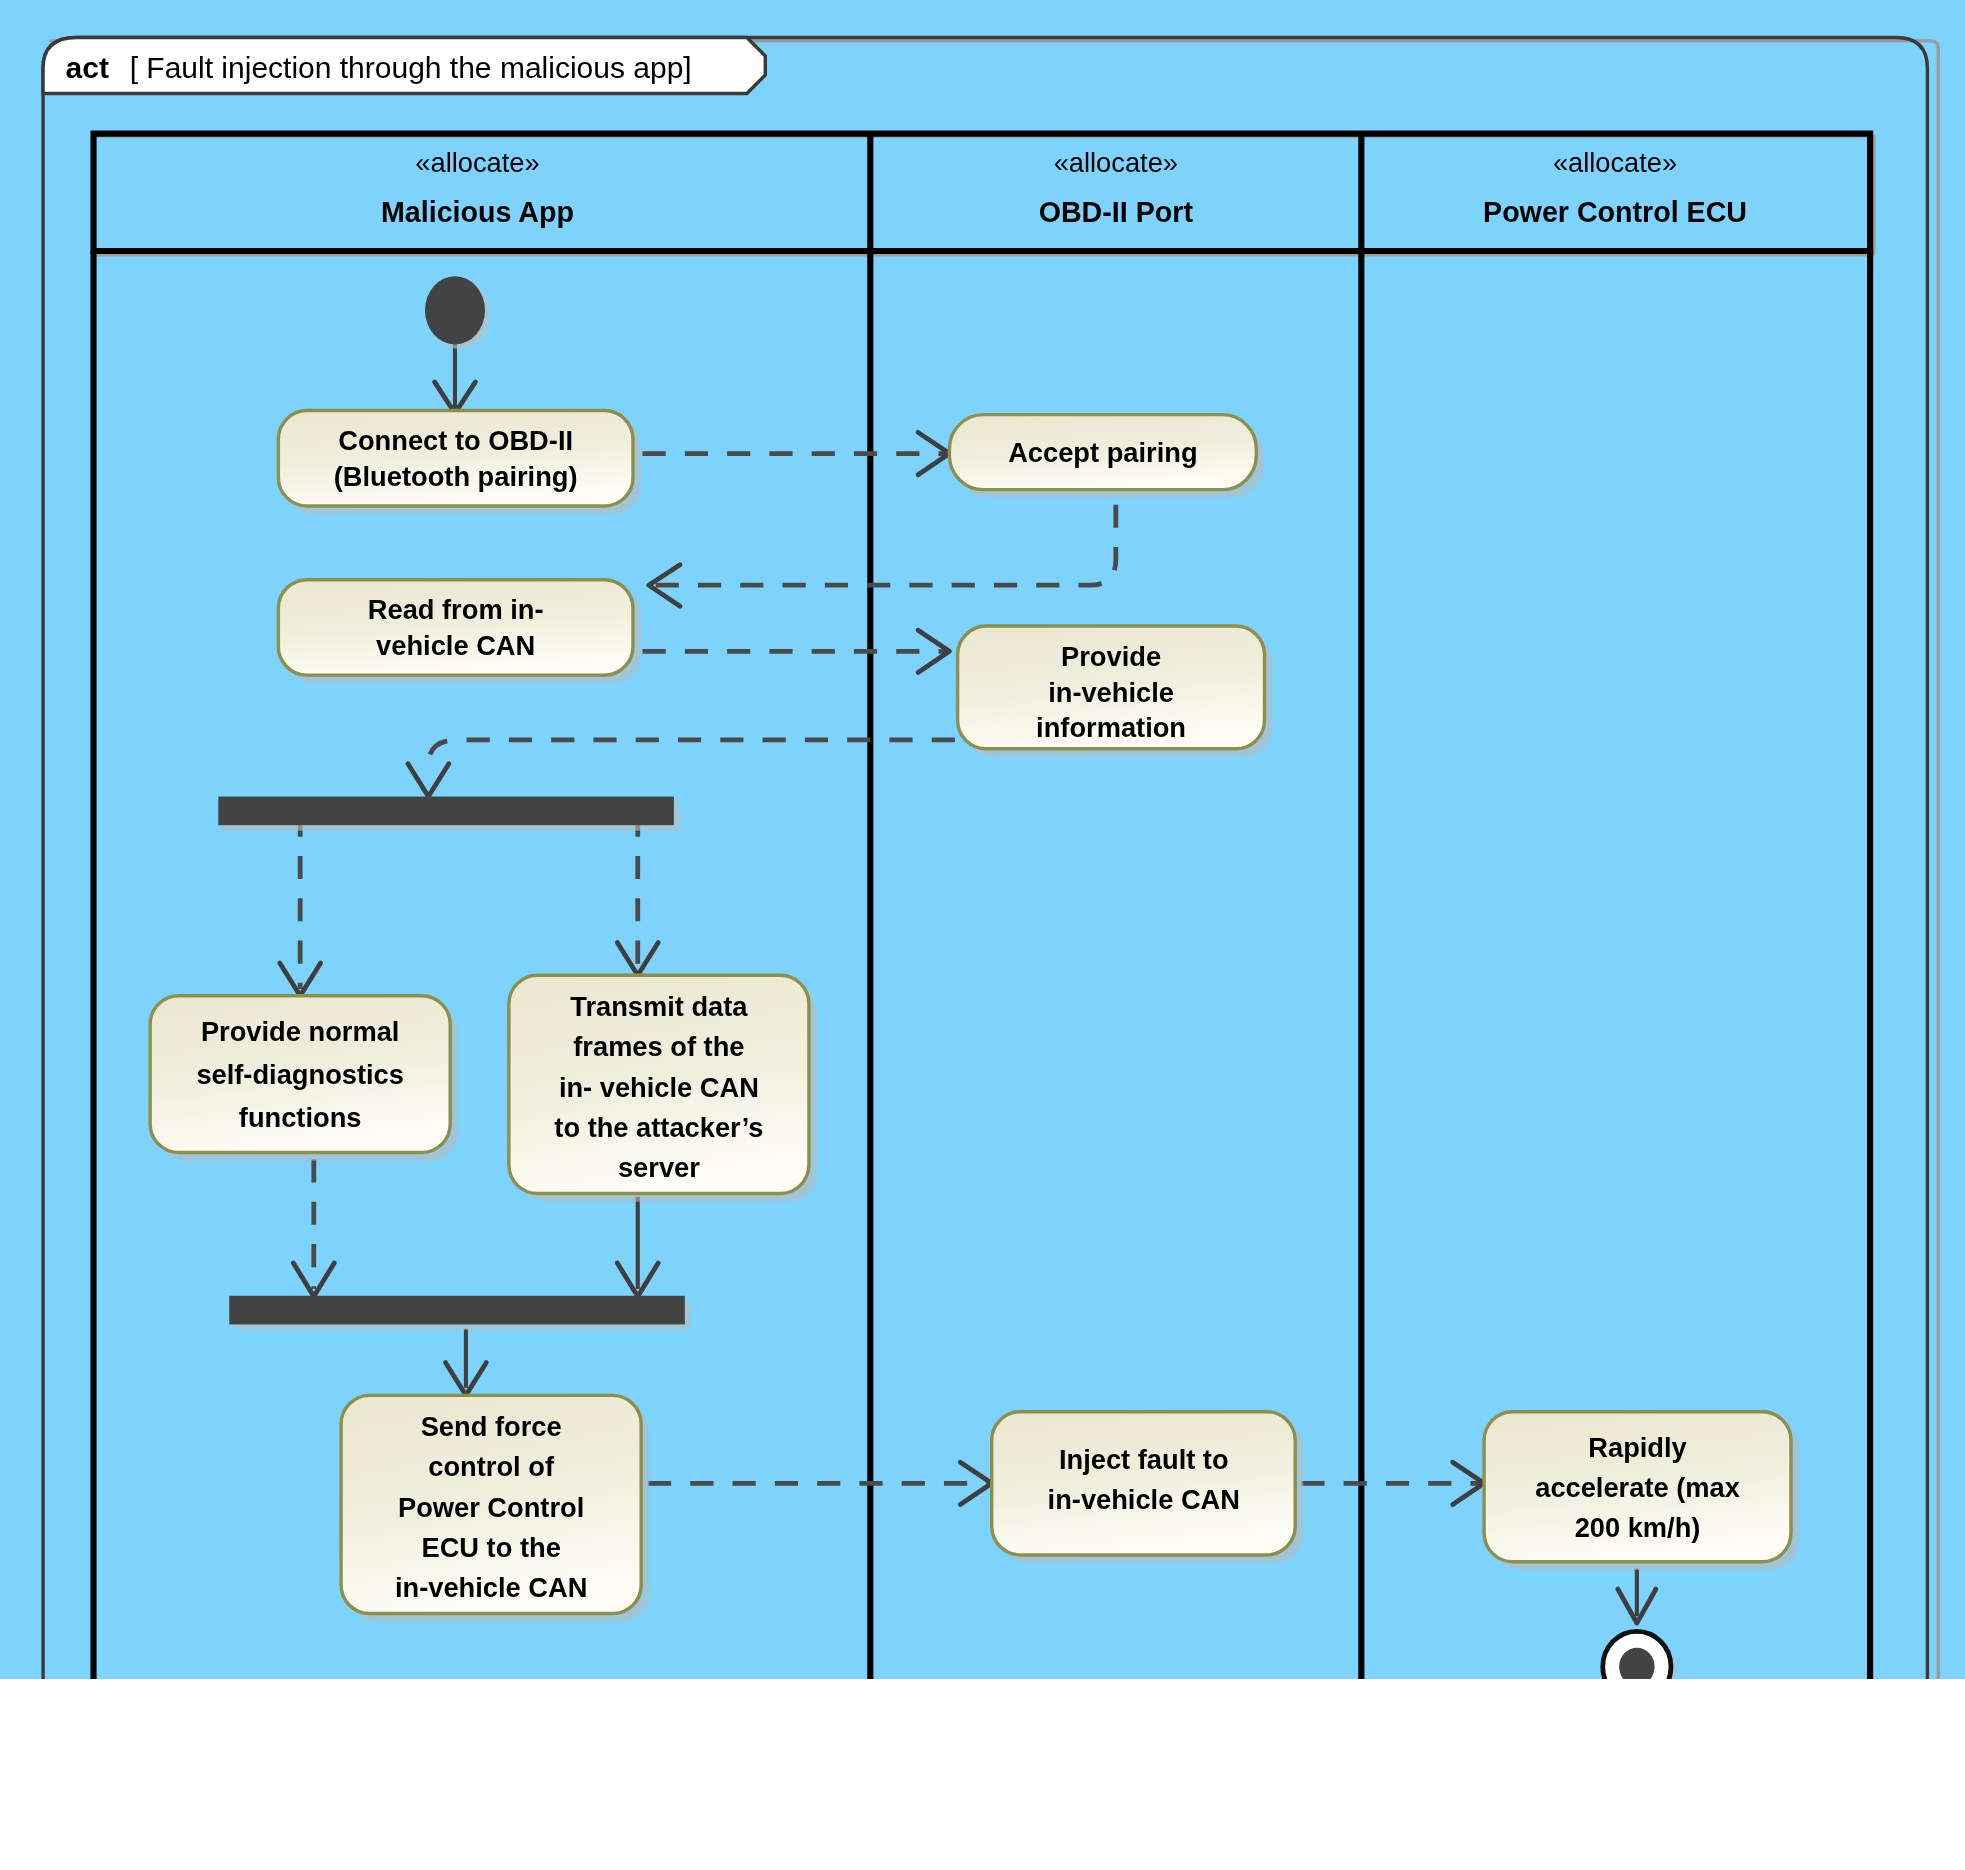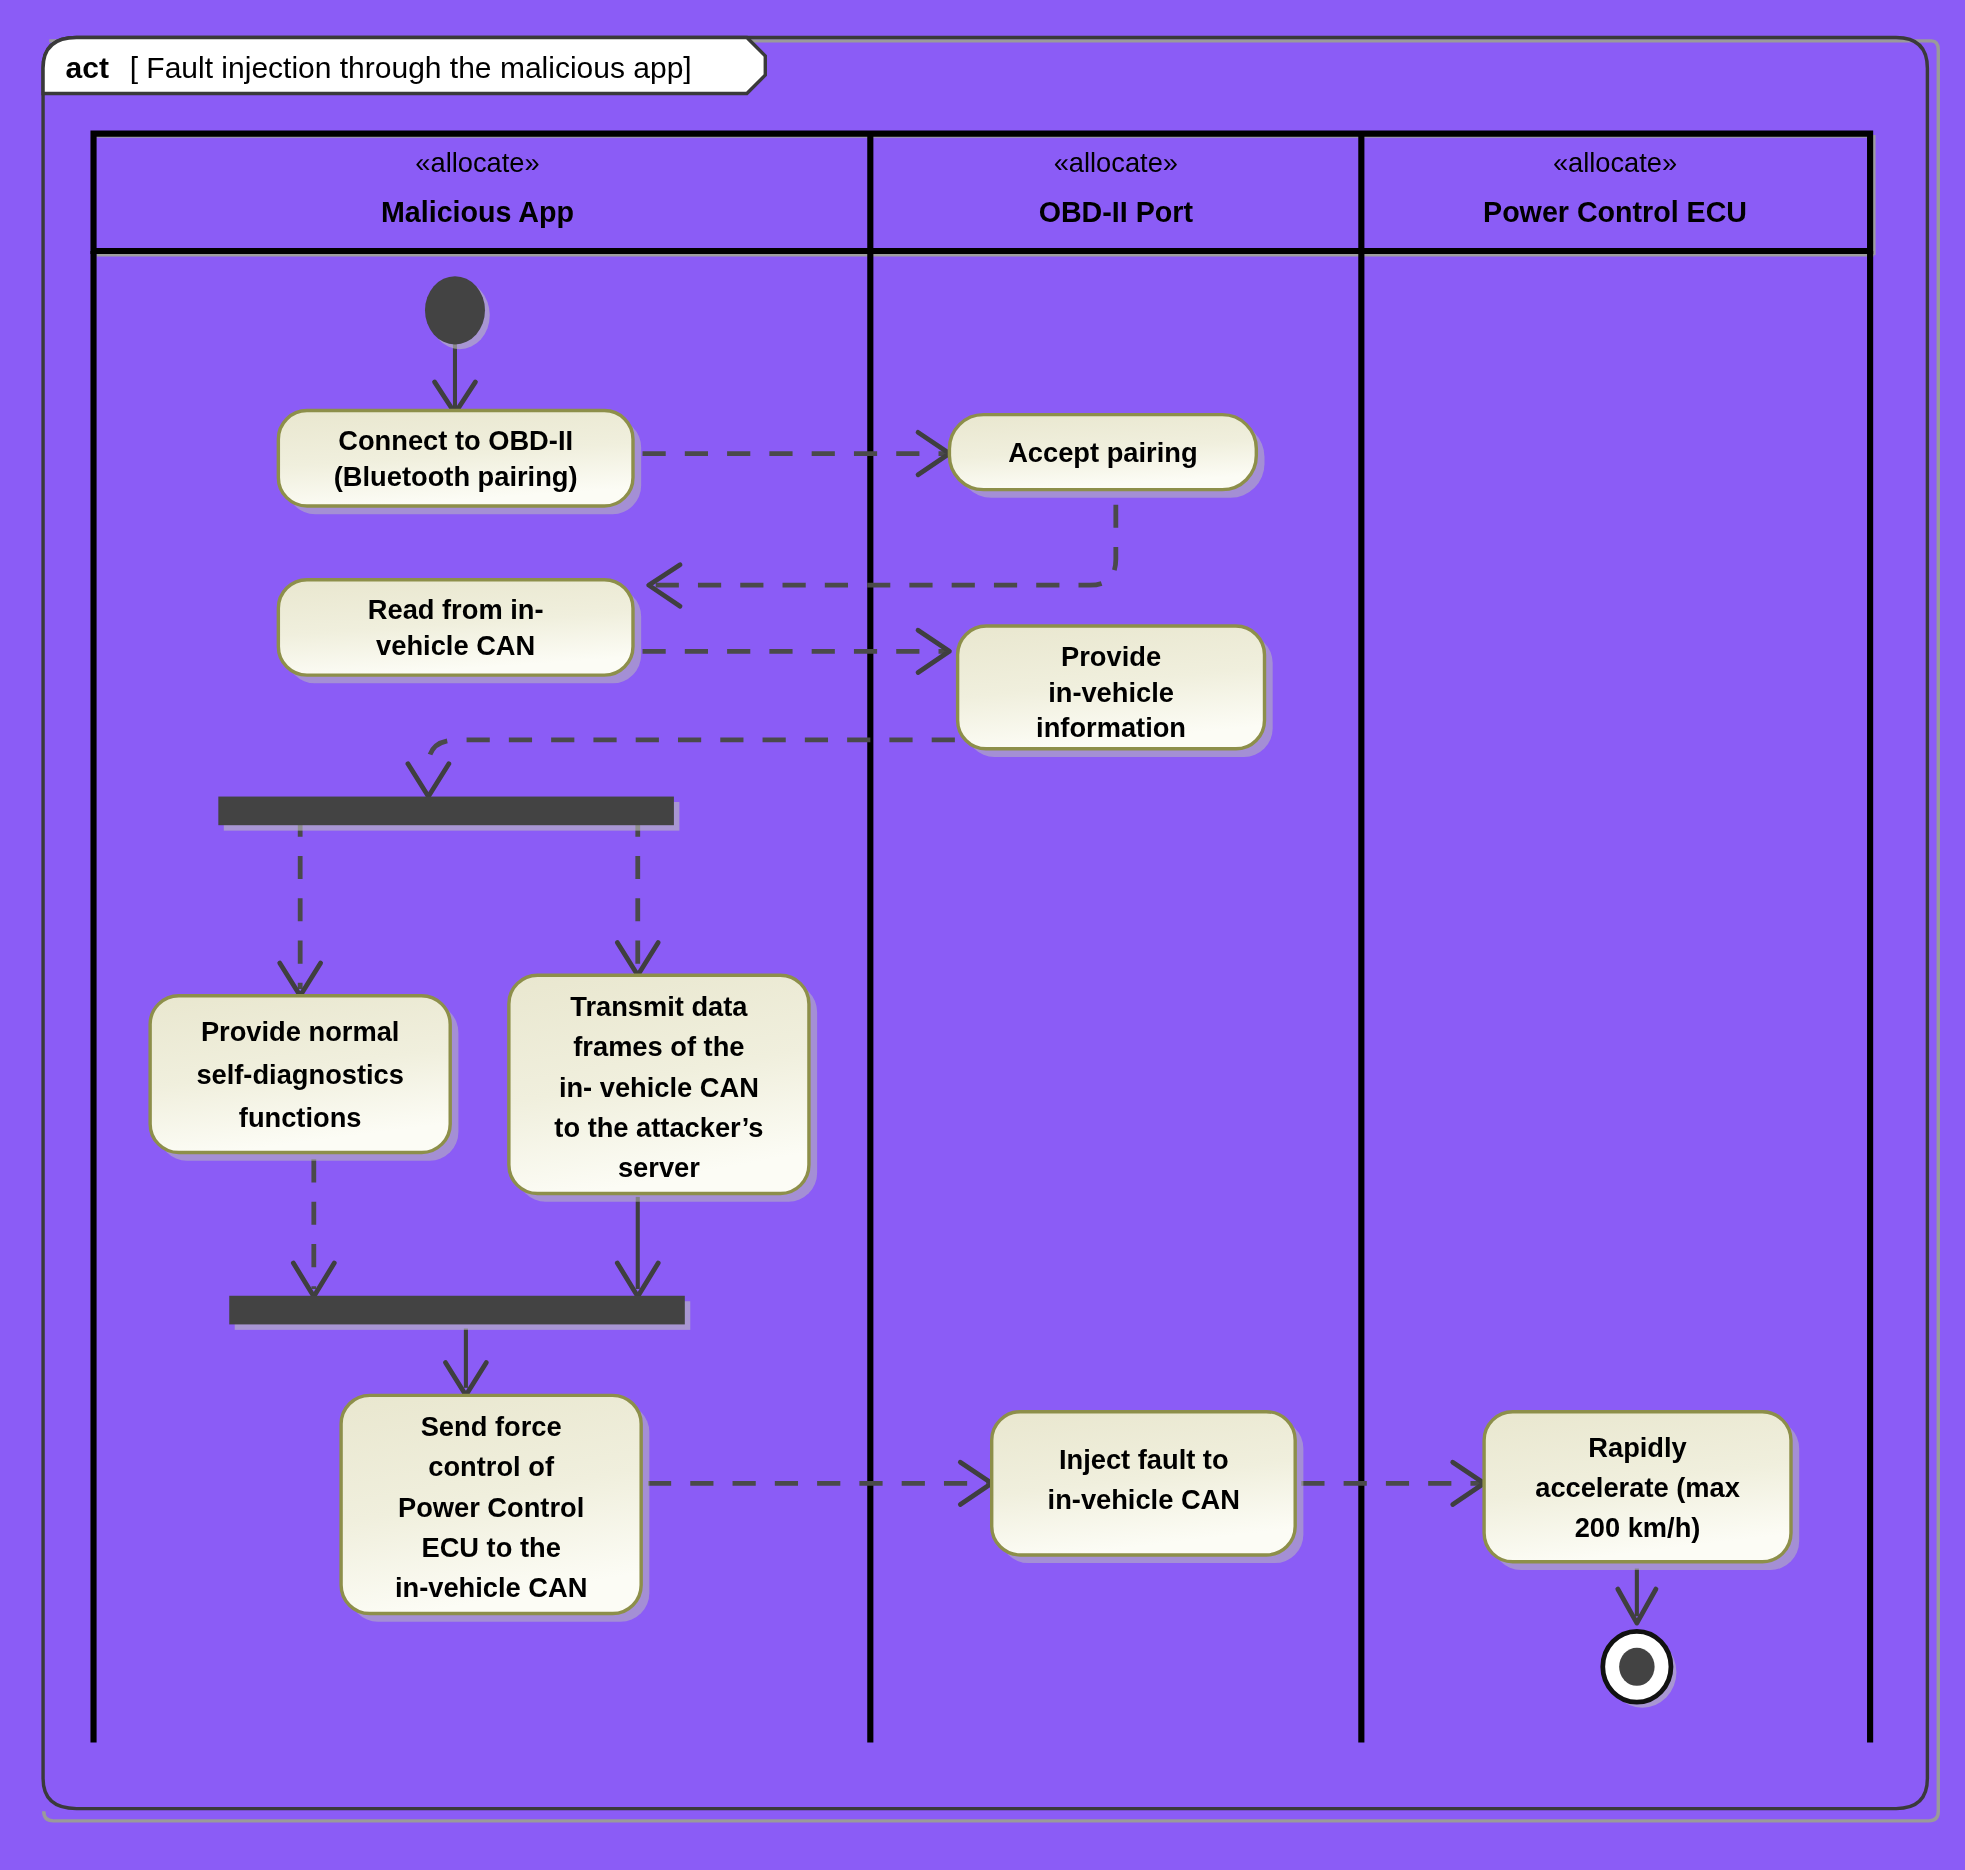--- a/index.html
+++ b/index.html
@@ -1,17 +1,17 @@
 <!DOCTYPE html>
 <html style="font-size:11px"><head>
 <meta charset="utf-8">
 <style>
   html,body{margin:0;padding:0;background:#ffffff;}
   body{width:1965px;height:1870px;font-family:"Liberation Sans",sans-serif;}
-  #stage{position:relative;width:1965px;height:1870px;overflow:hidden;background:#8b5cf6;}
+  #stage{position:relative;width:1965px;height:1679px;overflow:hidden;background:#7dd3fc;}
   svg.layer{position:absolute;left:0;top:0;width:1965px;height:1870px;}
   .frame-rect{fill:none;stroke:#3a3a3a;stroke-width:5;}
   .frame-shadow{fill:none;stroke:#9a9a9a;stroke-width:5;}
   .tab-path{fill:#ffffff;stroke:#3a3a3a;stroke-width:5;}
   .lane-line{stroke:#000000;stroke-width:9;fill:none;}
   .lane-hdr{stroke:#000000;stroke-width:9;fill:none;}
   .lane-hdr-shadow{stroke:#9e9e9e;stroke-width:4;fill:none;}
   .node-shadow{fill:#b9b9b9;opacity:.55;}
   .node-body{stroke:#8d8f4a;stroke-width:5;}
   .bar{fill:#434343;}

